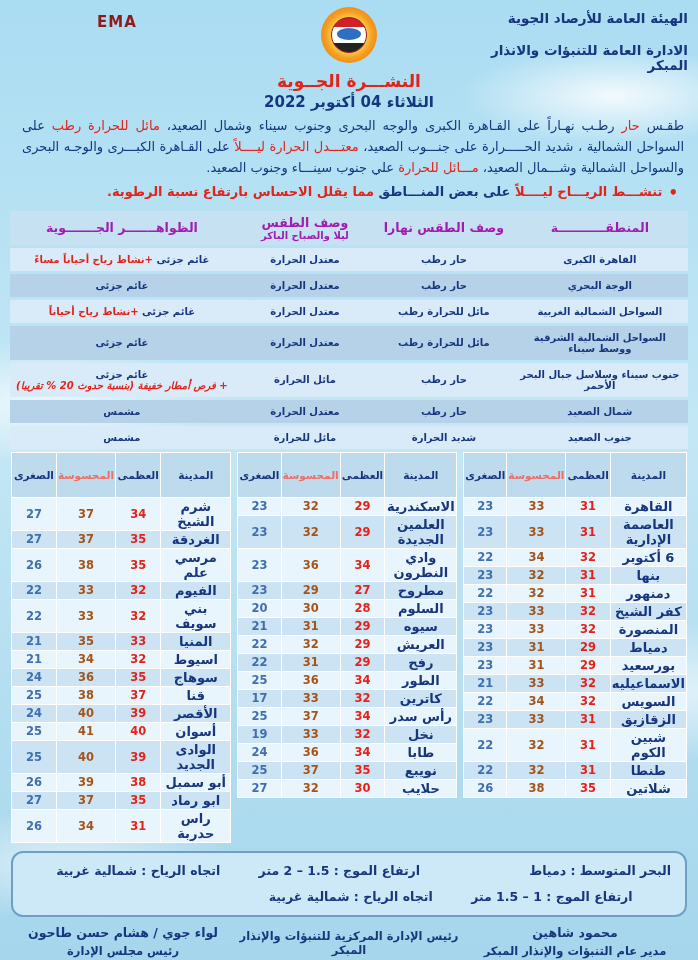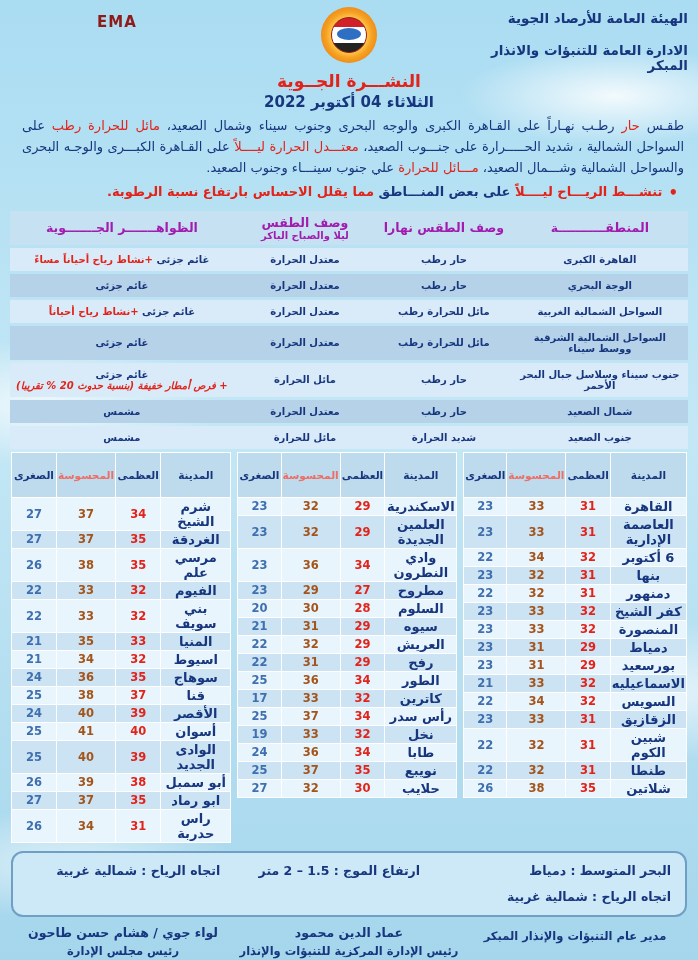--- a/index.html
+++ b/index.html
@@ -536,32 +536,33 @@
     </div>
   </div>
 
   <div class="sea">
     <div class="sea-row">
       <span class="sea-c1"><span>البحر المتوسط</span><span> :  دمياط</span></span>
       <span class="sea-c2">ارتفاع الموج : 1.5 – 2 متر</span>
       <span class="sea-c3">اتجاه الرياح : شمالية غربية</span>
     </div>
     <div class="sea-row">
+      <span class="sea-c2">ارتفاع الموج : 1 – 1.5 متر</span>
       <span class="sea-c3">اتجاه الرياح : شمالية غربية</span>
     </div>
   </div>
 
   <div class="sigs">
 
       <div class="sig">
+        <div class="nm">محمود شاهين</div>
         <div class="tl">مدير عام التنبؤات والإنذار المبكر</div>
       </div>
 
       <div class="sig">
-        <div class="nm">عماد الدين محمود</div>
         <div class="tl">رئيس الإدارة المركزية للتنبؤات والإنذار المبكر</div>
       </div>
 
       <div class="sig">
         <div class="nm">لواء جوي / هشام حسن طاحون</div>
         <div class="tl">رئيس مجلس الإدارة</div>
       </div>
     </div>
 
 </div>

